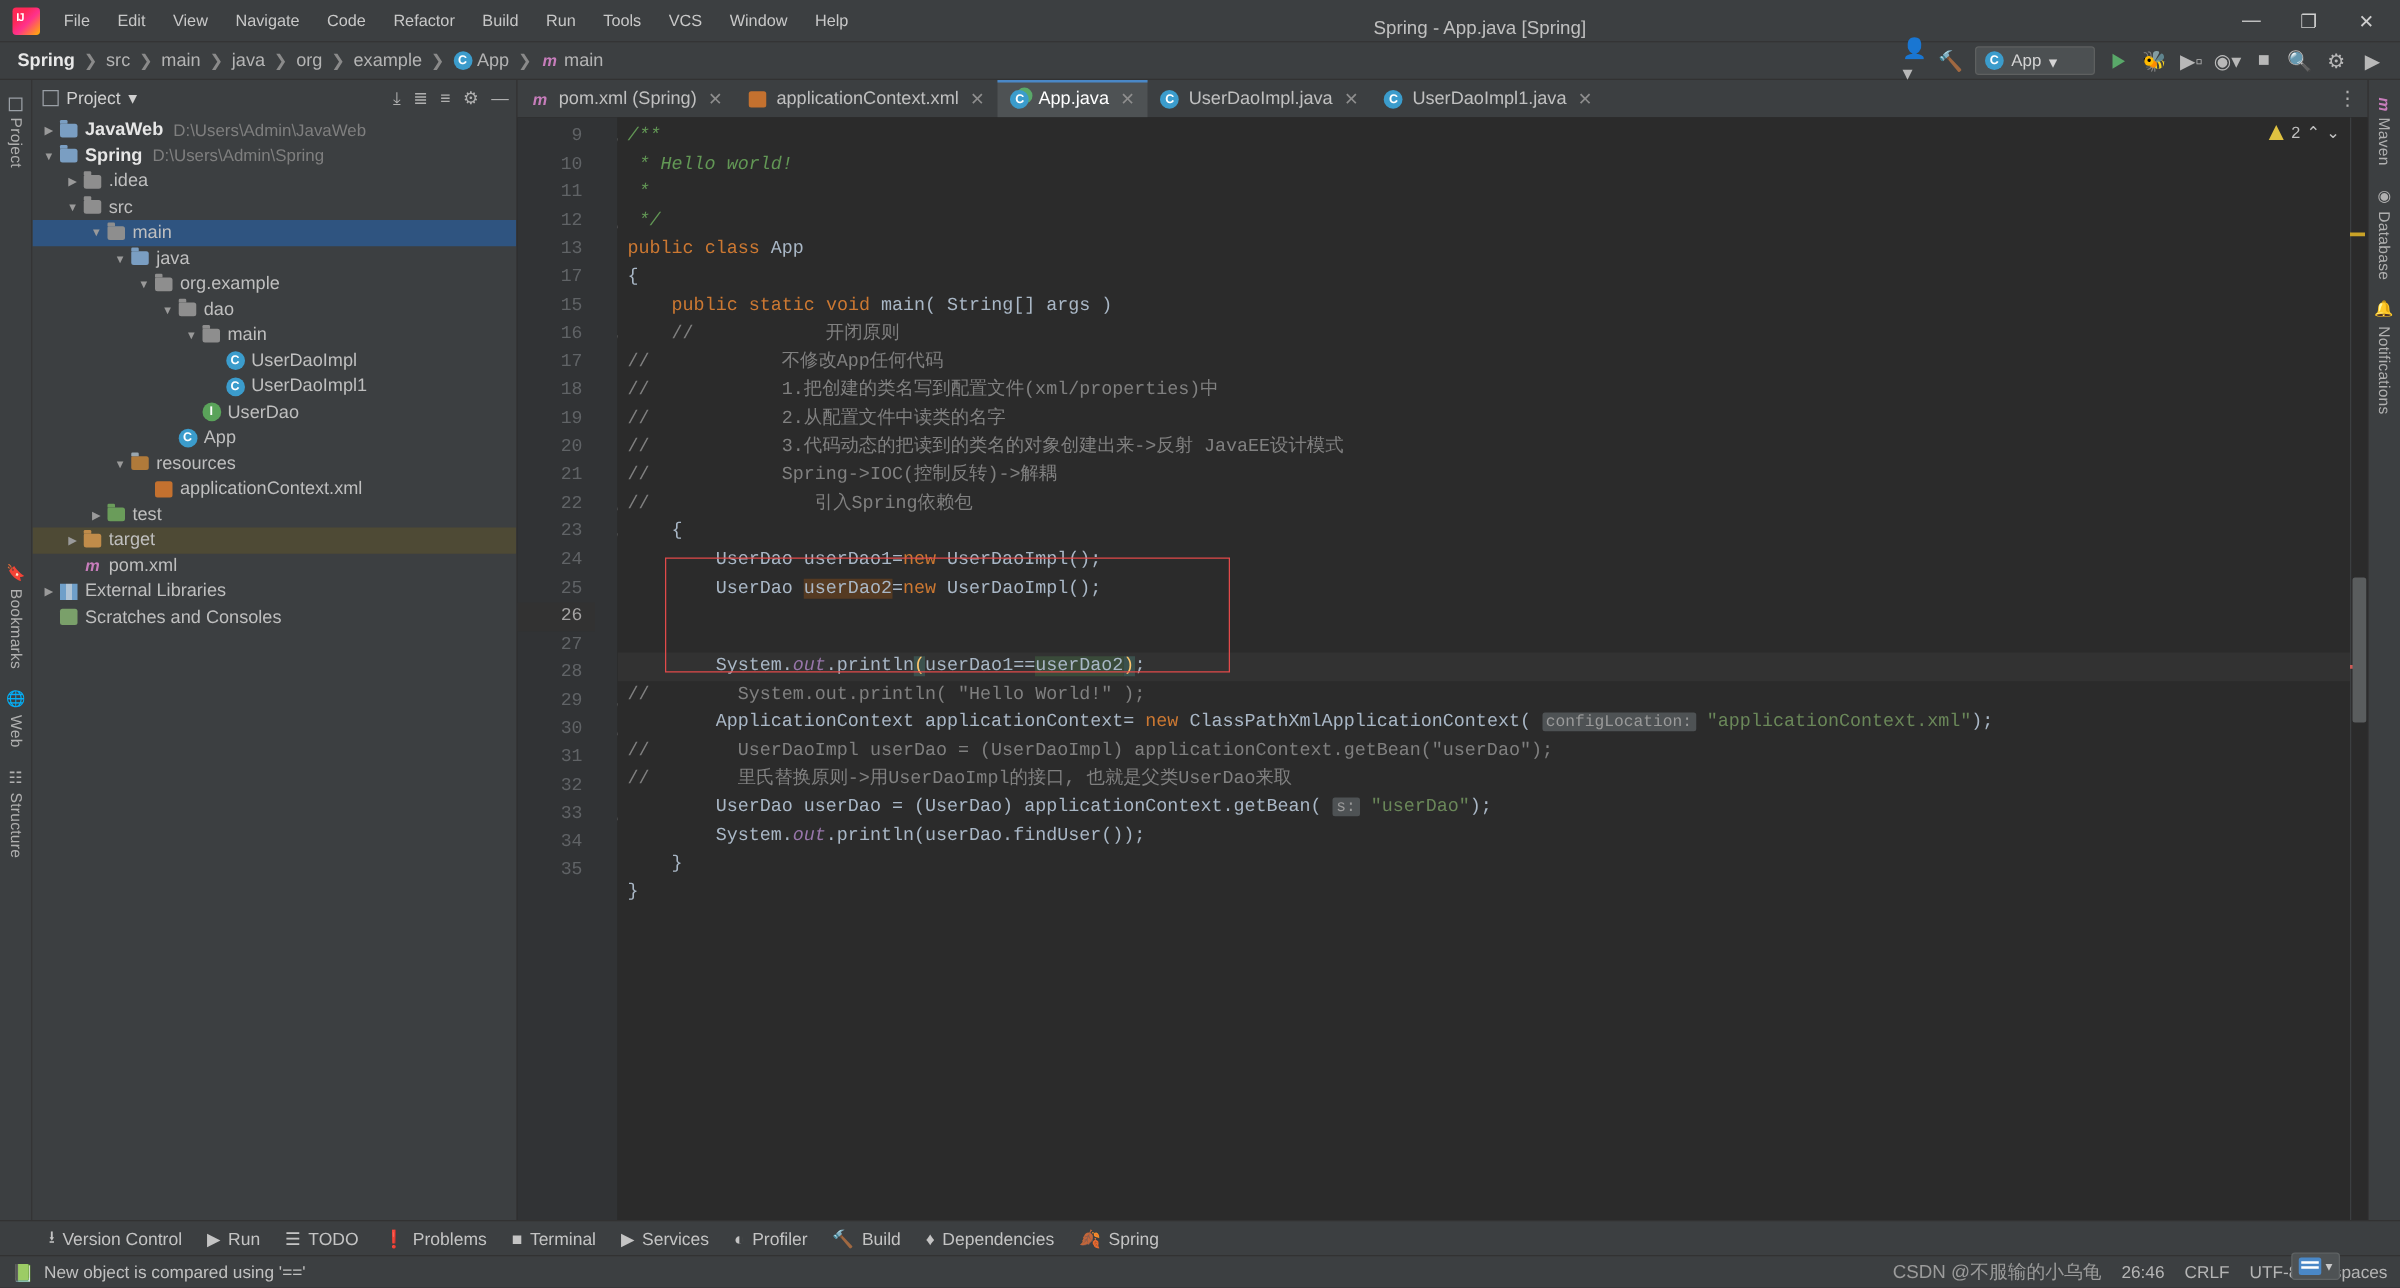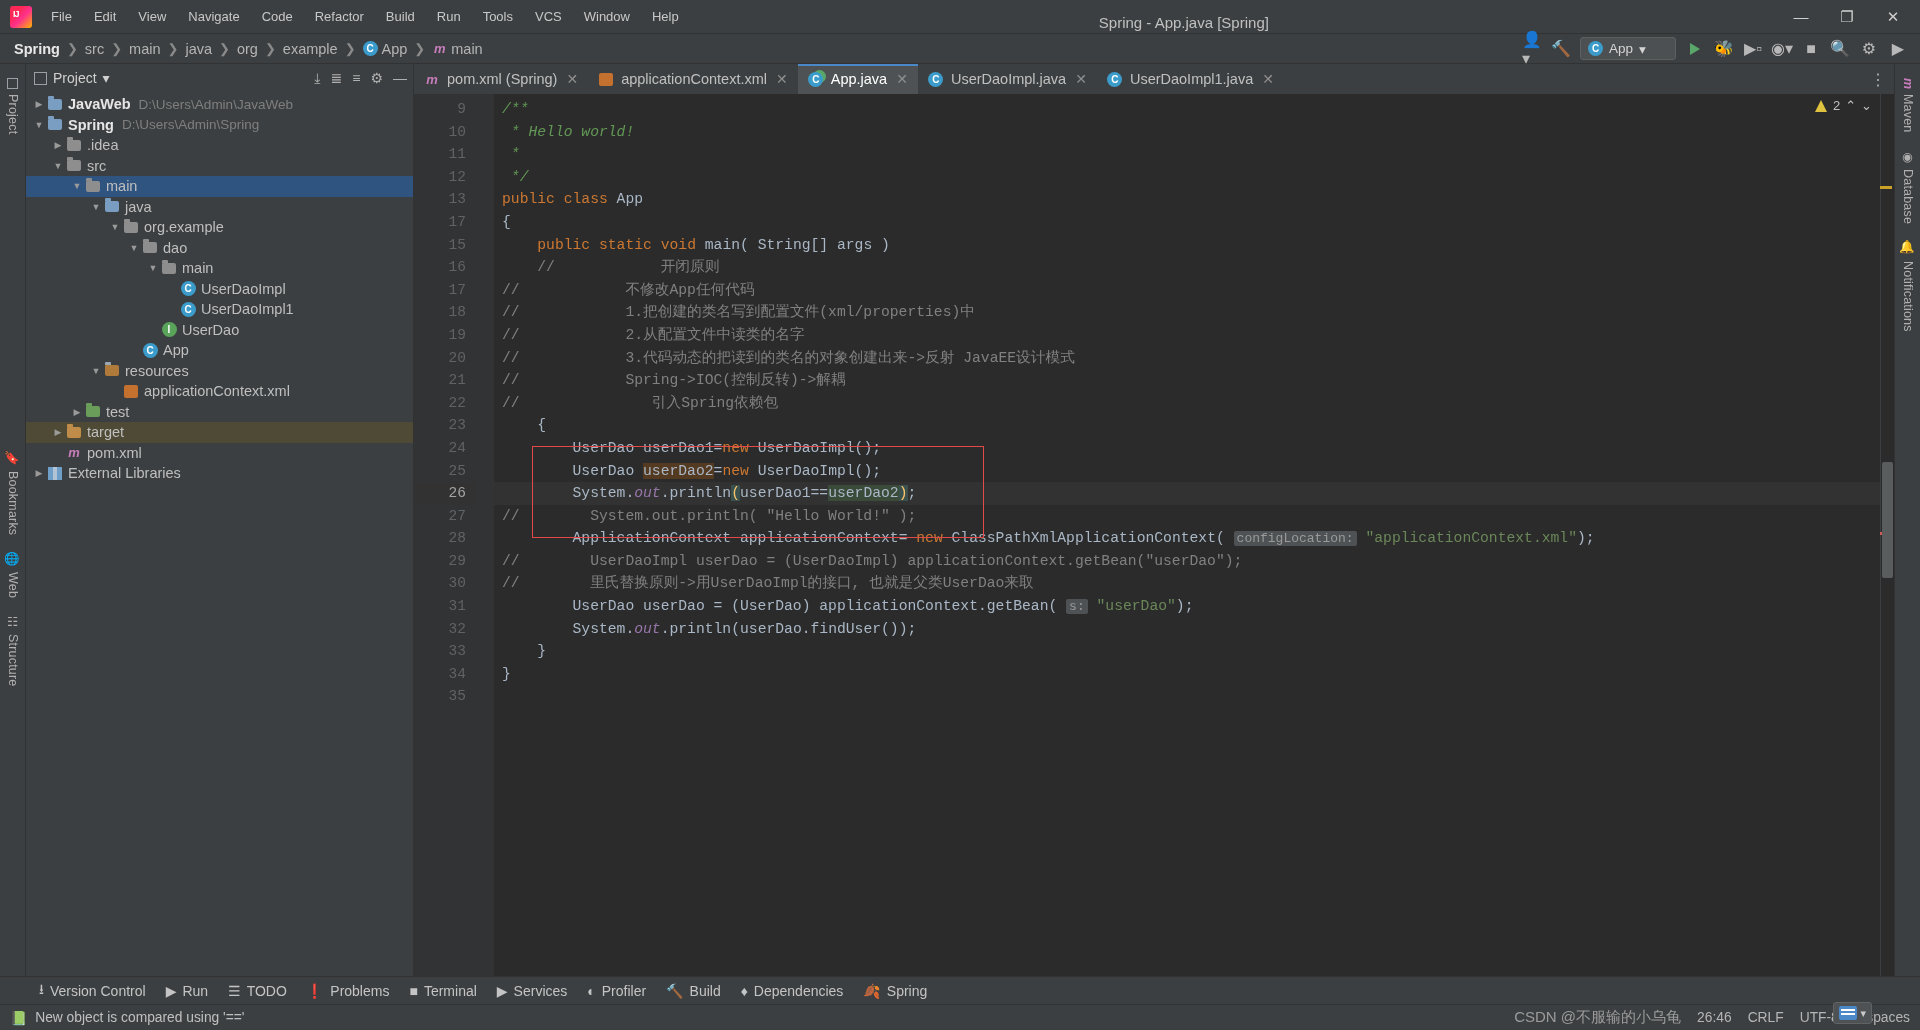--- a/index.html
+++ b/index.html
@@ -123,21 +123,21 @@
   .gline .fold { position:absolute; right:-20px; top:5px; width:11px; height:11px; color:#999; font-size:10px;}
   .gline.cur { background:#323232; color:#a4a3a3; }
 
   .fold-col { width:18px; background:#313335; flex:0 0 18px; position:relative; }
   .code-wrap { flex:1; position:relative; overflow:hidden; background:#2b2b2b; }
   .code {
     font-family:"Liberation Mono", monospace; font-size:14.7px; padding-top:4px;
     white-space:pre; color:#a9b7c6;
   }
   .cline { height:22.6px; line-height:22.6px; padding-left:8px; }
-  .cline.cur { background:#323232; }
+  .cline.cur { background:#323232;margin-top:40px; }
 
   .kw { color:#cc7832; }
   .cmt { color:#808080; }
   .cmt-doc { color:#629755; font-style:italic; }
   .str { color:#6a8759; }
   .fld { color:#9876aa; font-style:italic; }
   .hint { background:#4e5254; color:#9a9a9a; font-size:13px; padding:0 3px; border-radius:2px;}
   .hl-box { background:#553a22; }
   .hl-usage { background:#3a4b3a; }
   .paren-hl { background:#3b514d; color:#ffc66d;}
@@ -426,20 +426,27 @@
               <span class="badge-m">m</span>
             </span>
             <span class="lbl">pom.xml</span>
           </div>
           <div class="node" style="padding-left: 6px;">
             <span class="arrow">▶</span>
             <span class="ico">
               <span class="badge-lib"></span>
             </span>
             <span class="lbl">External Libraries</span>
+          </div>
+          <div class="node" style="padding-left: 6px;">
+            <span class="arrow"></span>
+            <span class="ico">
+              <span class="badge-sc"></span>
+            </span>
+            <span class="lbl">Scratches and Consoles</span>
           </div>
         </div>
     </div>
 
     <div class="editor-col">
       <div class="tabbar" id="tabbar">
           <div class="tab">
             <span class="tab-ico">
               <span class="badge-m">m</span>
             </span>

